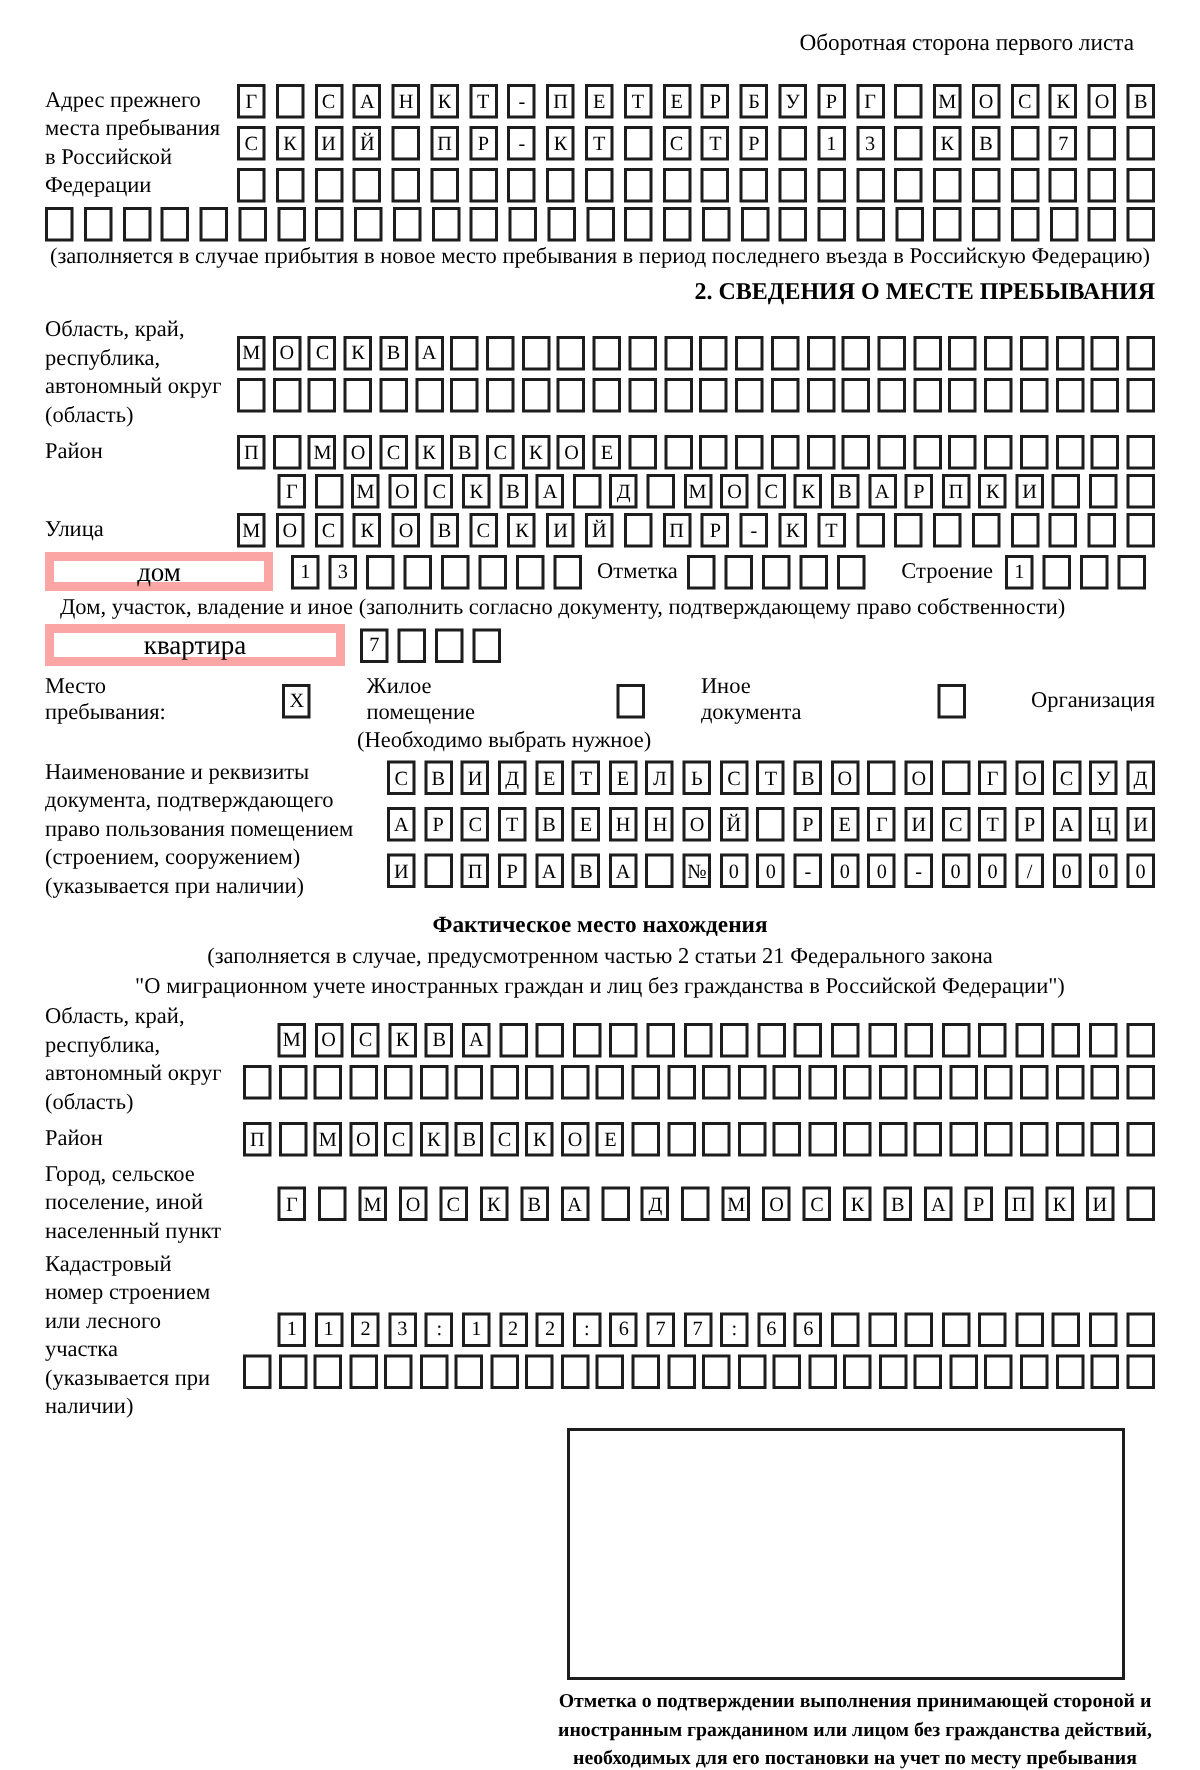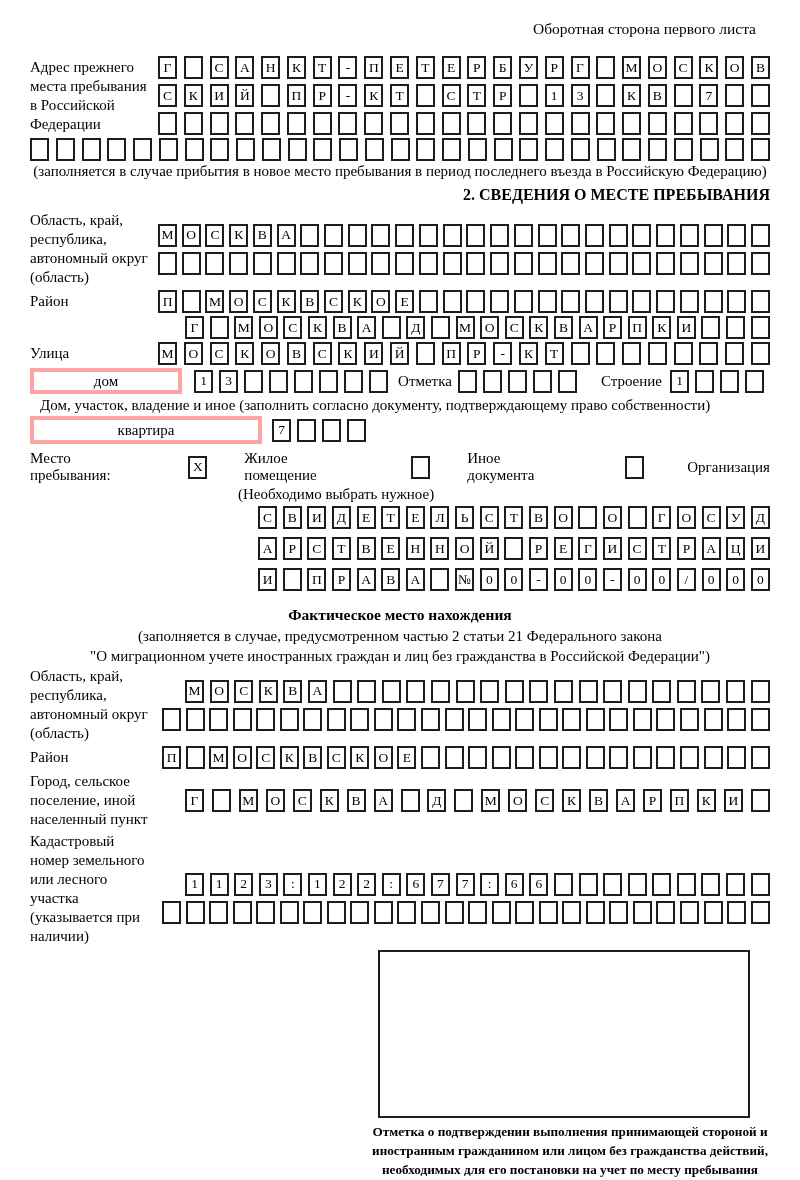--- a/index.html
+++ b/index.html
@@ -23,24 +23,24 @@
   .compact{justify-content:flex-start;}
   .compact .cell{margin-right:6px;}
 
   .note{font-size:15px;line-height:16px;margin:2px 0 3px 0;}
   .note.center{text-align:center;}
   .note.leftpad{padding-left:10px;}
 
   .sec-title{text-align:right;font-weight:bold;font-size:16px;margin:7px 0 7px 0;}
   .sub-title{text-align:center;font-weight:bold;font-size:15.5px;margin:7px 0 4px 0;}
 
-  .labelbox{box-sizing:border-box;border:4px solid #fca5a5;display:flex;
-            align-items:center;justify-content:center;font-size:15px;background:#fff;}
+  .labelbox{box-sizing:border-box;border:6px solid #fca5a5;display:flex;
+            align-items:center;justify-content:center;font-size:18px;background:#fff;}
   .house-box{width:162px;height:26px;}
-  .apt-box{width:232px;height:28px;}
+  .apt-box{width:200px;height:28px;}
   .inline-row{display:flex;align-items:center;margin-bottom:3px;}
   .inline-lbl{font-size:15px;white-space:nowrap;}
 
   .stay-row{display:flex;align-items:center;margin:6px 0 2px 0;font-size:15px;gap:27px;}
   .ckbox{margin:0 10px;}
 
   .stamp-box{box-sizing:border-box;margin-left:auto;margin-right:20px;width:372px;
              height:168px;border:2px solid #1d1d1d;margin-top:4px;}
   .stamp-caption{margin-left:auto;width:400px;text-align:center;font-weight:bold;
                  font-size:13.2px;line-height:19px;margin-top:4px;}
@@ -369,20 +369,21 @@
     <span class="cell ckbox">X</span>
     <span>Жилое помещение</span>
     <span class="cell ckbox" style="margin-left:24px;"></span>
     <span>Иное документа</span>
     <span class="cell ckbox" style="margin-left:30px;margin-right:16px;"></span>
     <span>Организация</span>
   </div>
   <div class="note" style="margin-left:208px;">(Необходимо выбрать нужное)</div>
 
   <div class="frow" style="margin-top:4px;">
+    <div class="flabel" style="max-width:212px;">Наименование и реквизиты документа, подтверждающего право пользования помещением (строением, сооружением) (указывается при наличии)</div>
     <div class="rows-col doc-rows">
       <div class="cells w512">
           <div class="cell">С</div>
           <div class="cell">В</div>
           <div class="cell">И</div>
           <div class="cell">Д</div>
           <div class="cell">Е</div>
           <div class="cell">Т</div>
           <div class="cell">Е</div>
           <div class="cell">Л</div>
@@ -567,21 +568,21 @@
         <div class="cell">А</div>
         <div class="cell">Р</div>
         <div class="cell">П</div>
         <div class="cell">К</div>
         <div class="cell">И</div>
         <div class="cell"></div>
       </div>
   </div>
 
   <div class="frow">
-    <div class="flabel" style="max-width:175px;">Кадастровый номер земельного или лесного участка (указывается при наличии)</div>
+    <div class="flabel" style="max-width:175px;">Кадастровый номер строением или лесного участка (указывается при наличии)</div>
     <div class="rows-col">
       <div class="cells stack w585" style="margin-top:18px;">
           <div class="cell">1</div>
           <div class="cell">1</div>
           <div class="cell">2</div>
           <div class="cell">3</div>
           <div class="cell">:</div>
           <div class="cell">1</div>
           <div class="cell">2</div>
           <div class="cell">2</div>

